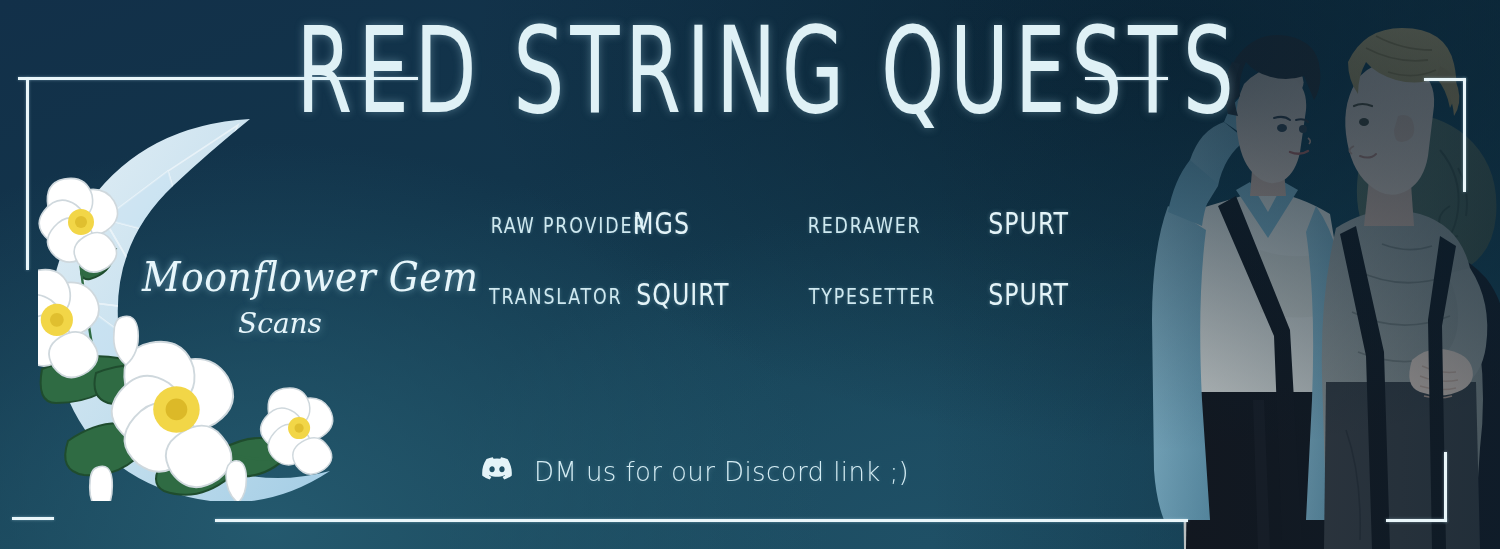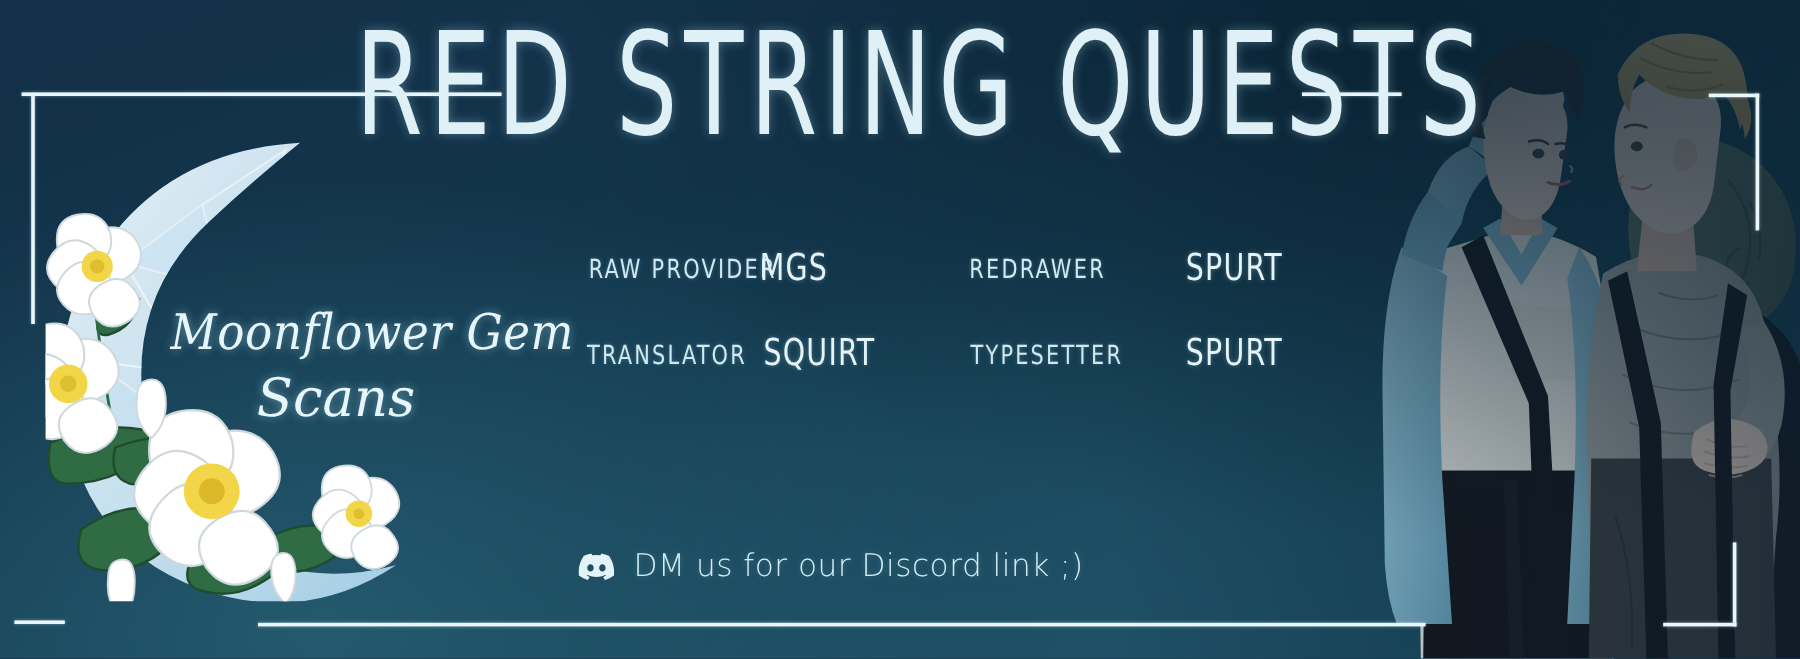--- a/index.html
+++ b/index.html
@@ -55,40 +55,40 @@
     font-size:31px;font-weight:400;letter-spacing:1.2px;white-space:nowrap;
     transform:scaleX(.85);transform-origin:left baseline;
     text-shadow:0 0 5px rgba(180,225,240,.35);
   }
   .lblA{position:absolute;left:2px;bottom:0;}
   .valA{position:absolute;left:150px;bottom:-3px;}
   .lblB{position:absolute;left:322px;bottom:0;}
   .valB{position:absolute;left:503px;bottom:-3px;}
 
   
-  #discord{position:absolute;left:482px;top:457px;display:flex;align-items:center;gap:16px;}
+  #discord{position:absolute;left:482px;top:457px;display:flex;align-items:flex-start;gap:22px;}
   #discord-icon svg{display:block;}
   #discord-text{color:#d4ecf3;font-family:"DejaVu Sans","Liberation Sans",sans-serif;
     font-size:26px;font-weight:300;letter-spacing:.4px;white-space:nowrap;
     text-shadow:0 0 5px rgba(170,220,238,.3);}
 
   
   #logo{position:absolute;left:38px;top:111px;width:400px;height:390px;}
   #logo svg{display:block;}
   #logo-wordmark{
     position:absolute;left:92px;top:146px;width:300px;text-align:center;
     color:#e7f6fb;font-family:"DejaVu Serif","Liberation Serif",serif;
     font-style:italic;font-size:41px;font-weight:400;letter-spacing:.5px;
     text-shadow:0 0 8px rgba(165,220,240,.55);line-height:1.0;white-space:nowrap;
     transform:scaleX(.92);transform-origin:center top;
   }
   #logo-wordmark-2{
     position:absolute;left:92px;top:196px;width:300px;text-align:center;
     color:#e7f6fb;font-family:"DejaVu Serif","Liberation Serif",serif;
-    font-style:italic;font-size:44px;font-weight:400;
+    font-style:italic;font-size:28px;font-weight:400;
     text-shadow:0 0 8px rgba(165,220,240,.55);
   }
 
   
   #chars{position:absolute;left:1140px;top:0;width:360px;height:549px;}
   #chars svg{display:block;}
 </style>
 </head>
 <body>
 

